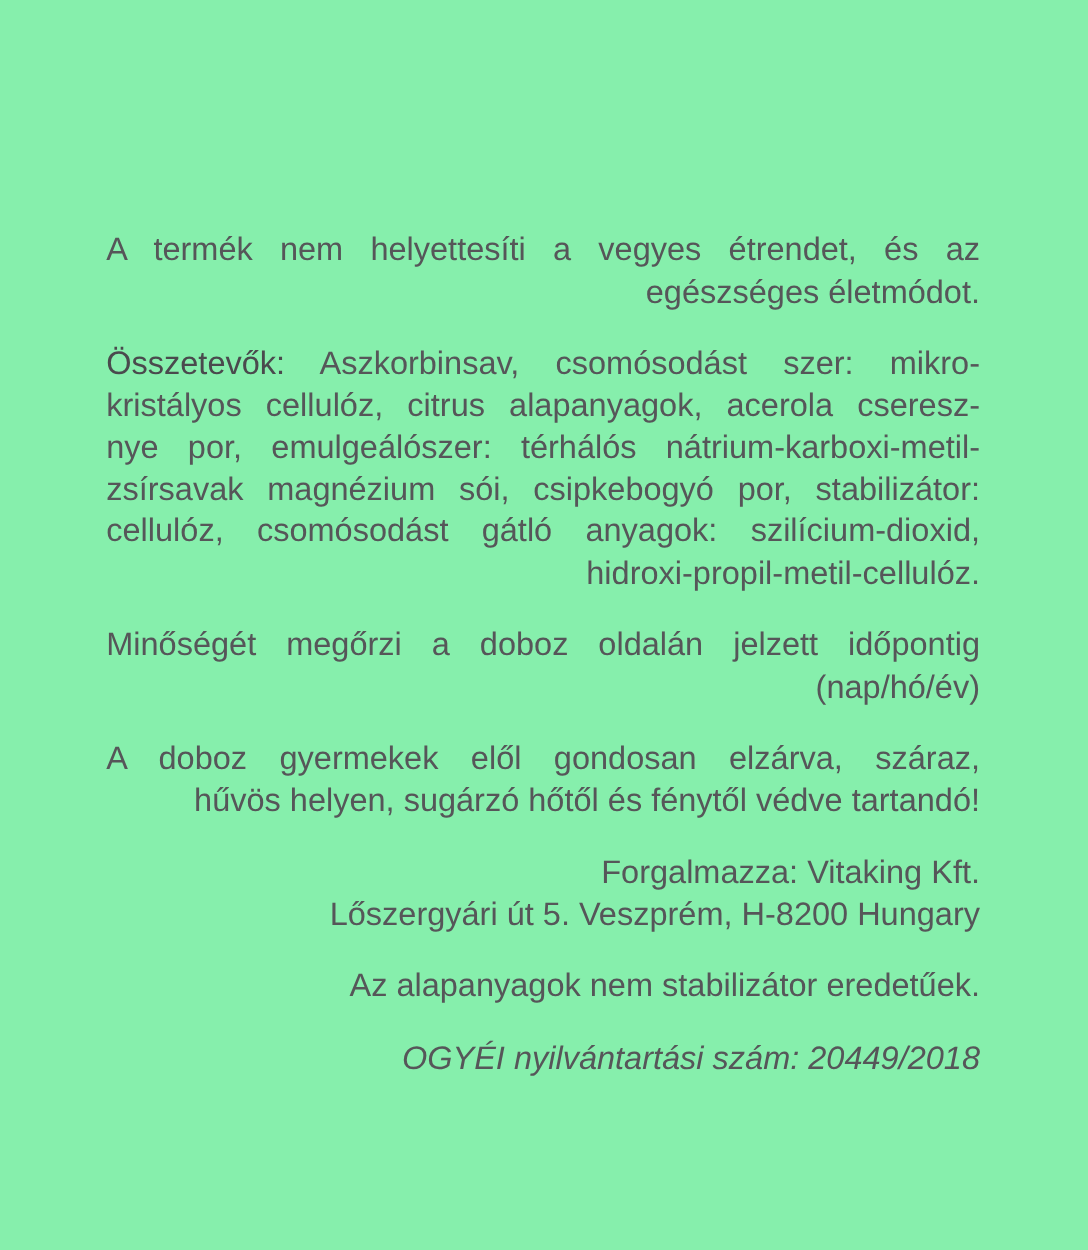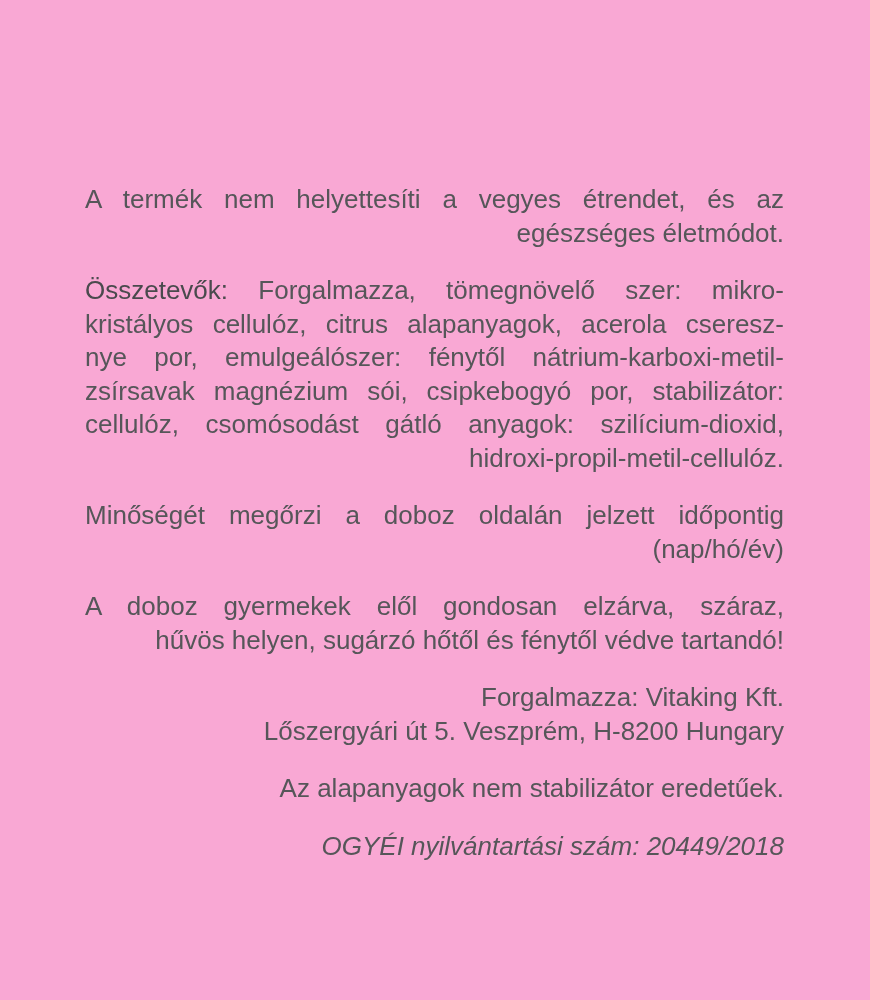--- a/index.html
+++ b/index.html
@@ -4,21 +4,21 @@
 <style>
   html, body {
     margin: 0;
     padding: 0;
     background: #ffffff;
   }
   .sheet {
     position: relative;
     width: 870px;
     height: 1000px;
-    background: #f9a8d4;
+    background: #86efac;
     overflow: hidden;
   }
   .textblock {
     position: absolute;
     left: 85px;
     top: 183px;
     width: 699px;
     font-family: "Liberation Sans", sans-serif;
     font-size: 26px;
     line-height: 33.5px;
@@ -47,23 +47,23 @@
 
 <div class="sheet">
   <div class="textblock">
 
     <div class="para">
       <div class="line j">A termék nem helyettesíti a vegyes étrendet, és az</div>
       <div class="line">egészséges életmódot.</div>
     </div>
 
     <div class="para">
-      <div class="line j"><span class="bold">Összetevők:</span> <span>Forgalmazza, tömegnövelő szer: mikro-</span></div>
+      <div class="line j"><span class="bold">Összetevők:</span> <span>Aszkorbinsav, csomósodást szer: mikro-</span></div>
       <div class="line j">kristályos cellulóz, citrus alapanyagok, acerola cseresz-</div>
-      <div class="line j">nye por, emulgeálószer: fénytől nátrium-karboxi-metil-</div>
+      <div class="line j">nye por, emulgeálószer: térhálós nátrium-karboxi-metil-</div>
       <div class="line j">zsírsavak magnézium sói, csipkebogyó por, stabilizátor:</div>
       <div class="line j">cellulóz, csomósodást gátló anyagok: szilícium-dioxid,</div>
       <div class="line">hidroxi-propil-metil-cellulóz.</div>
     </div>
 
     <div class="para">
       <div class="line j">Minőségét megőrzi a doboz oldalán jelzett időpontig</div>
       <div class="line">(nap/hó/év)</div>
     </div>
 

